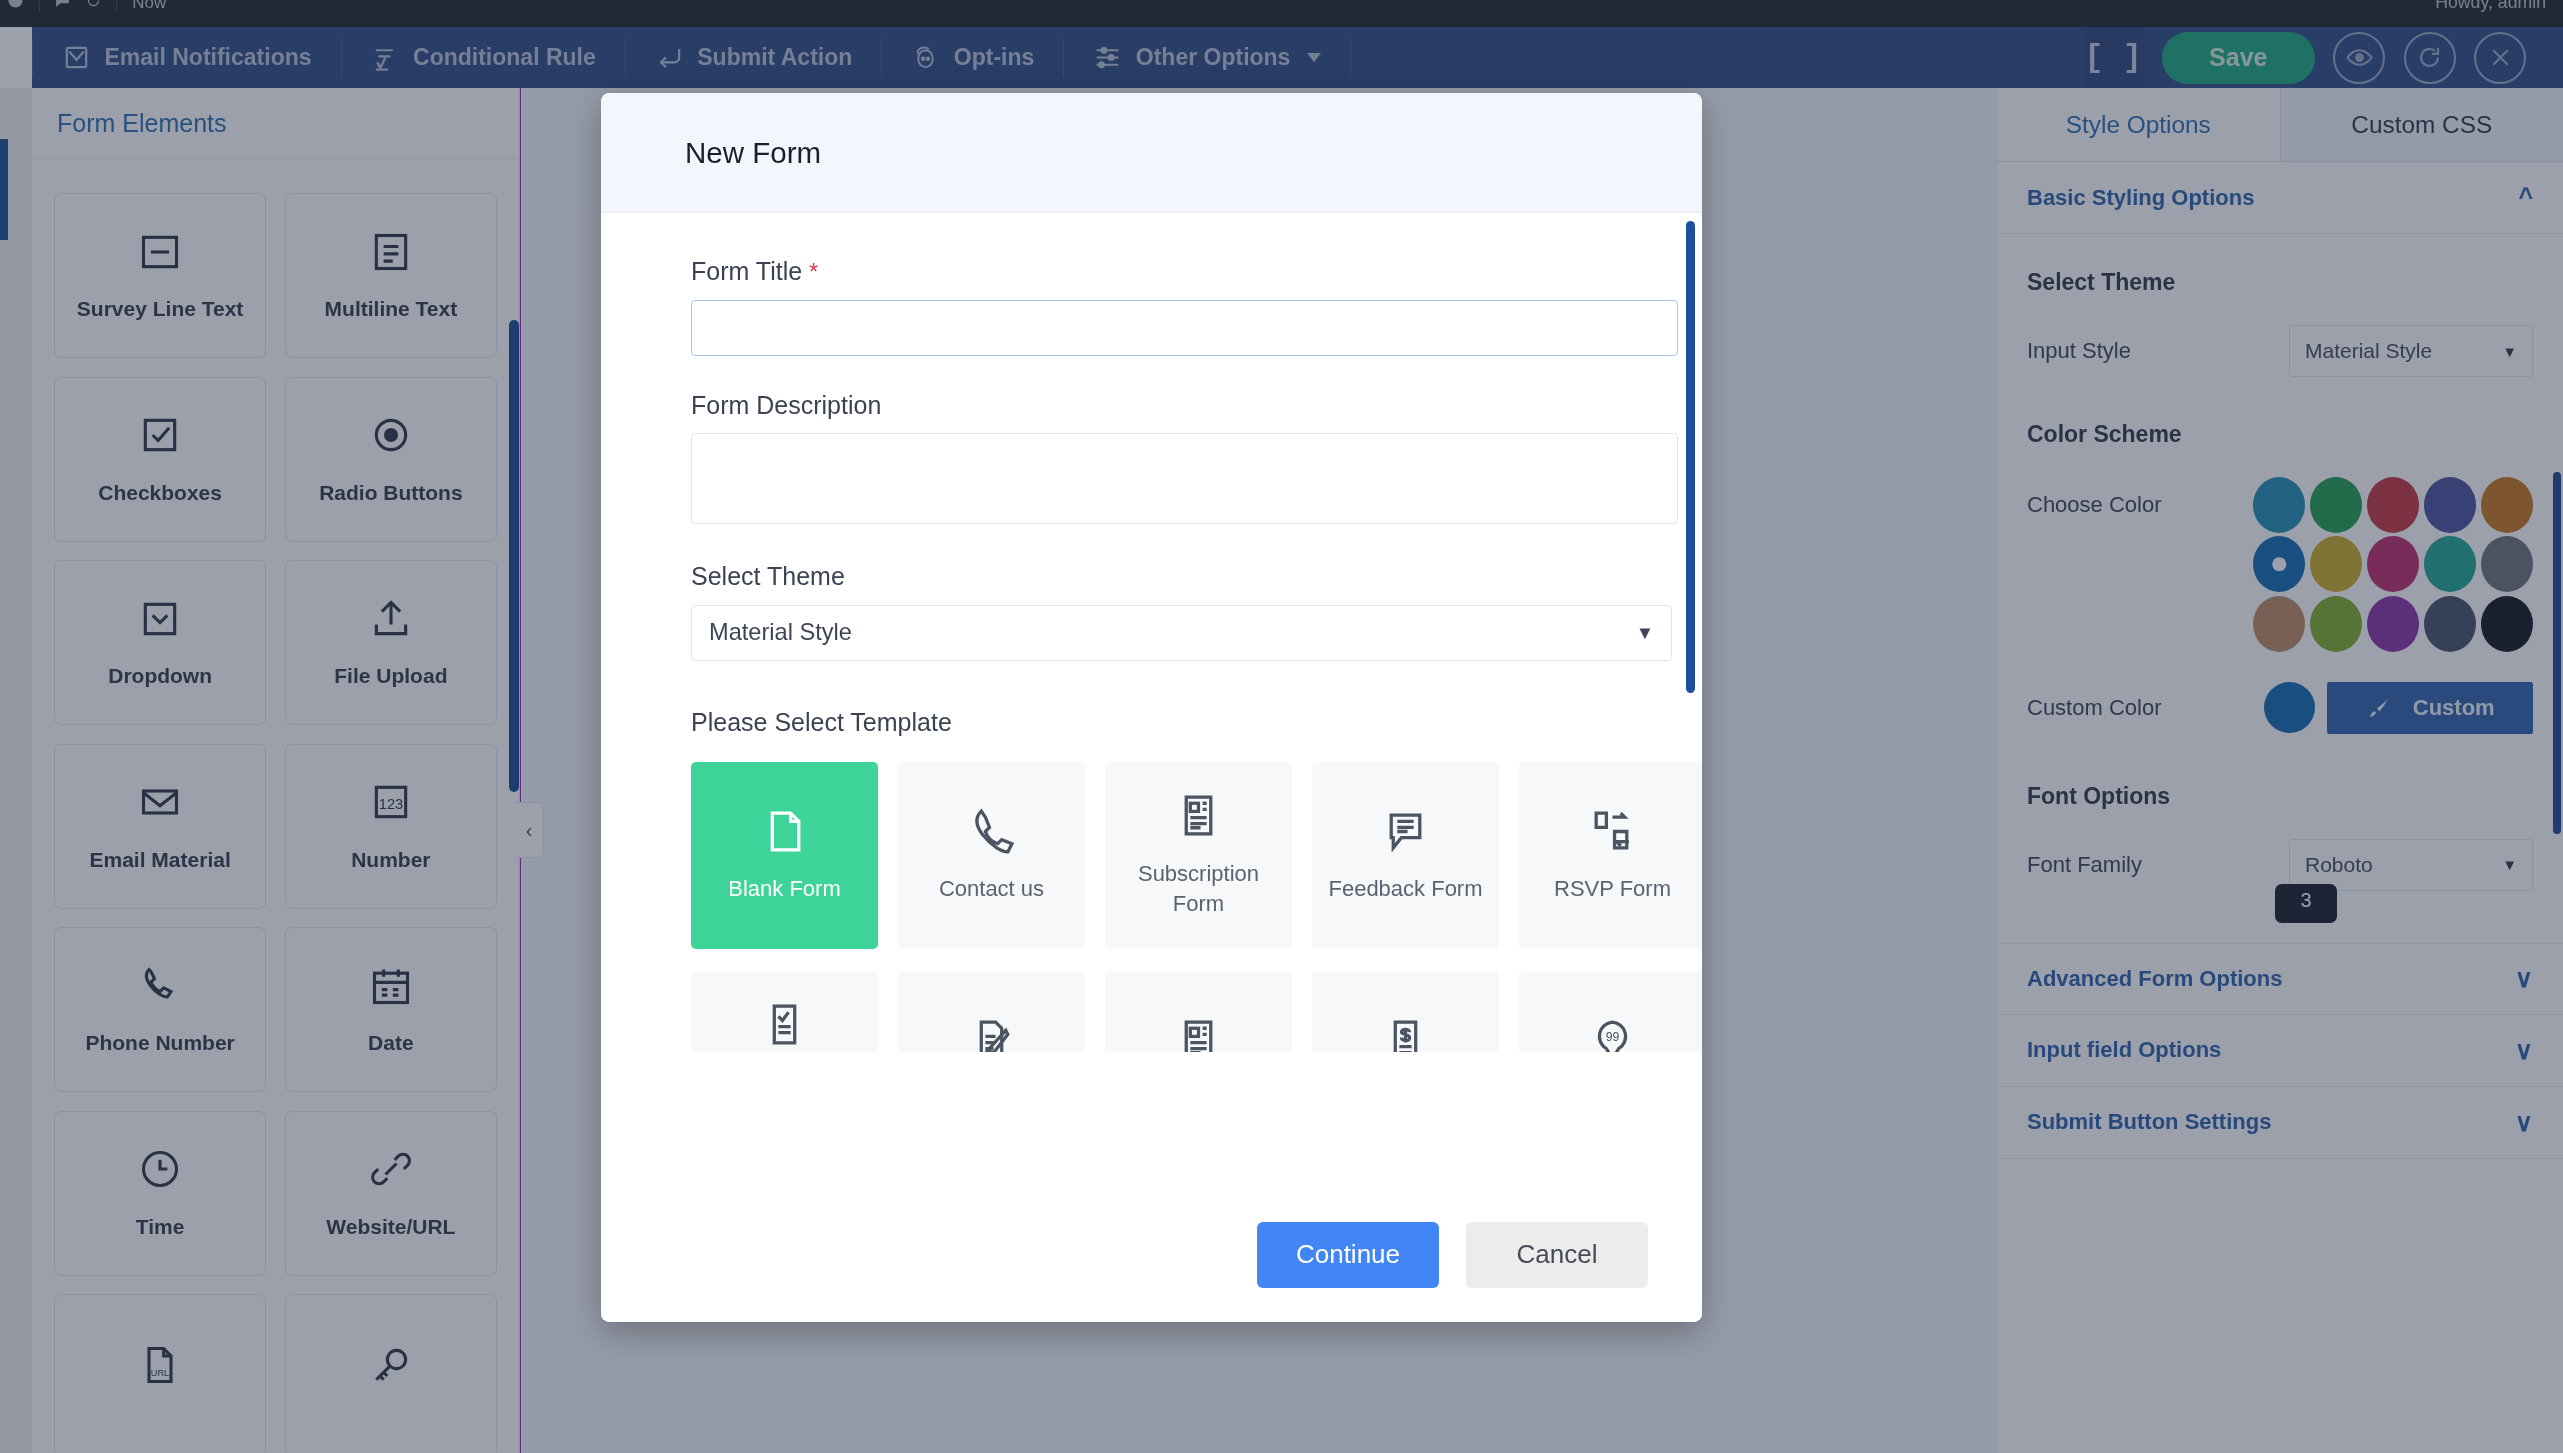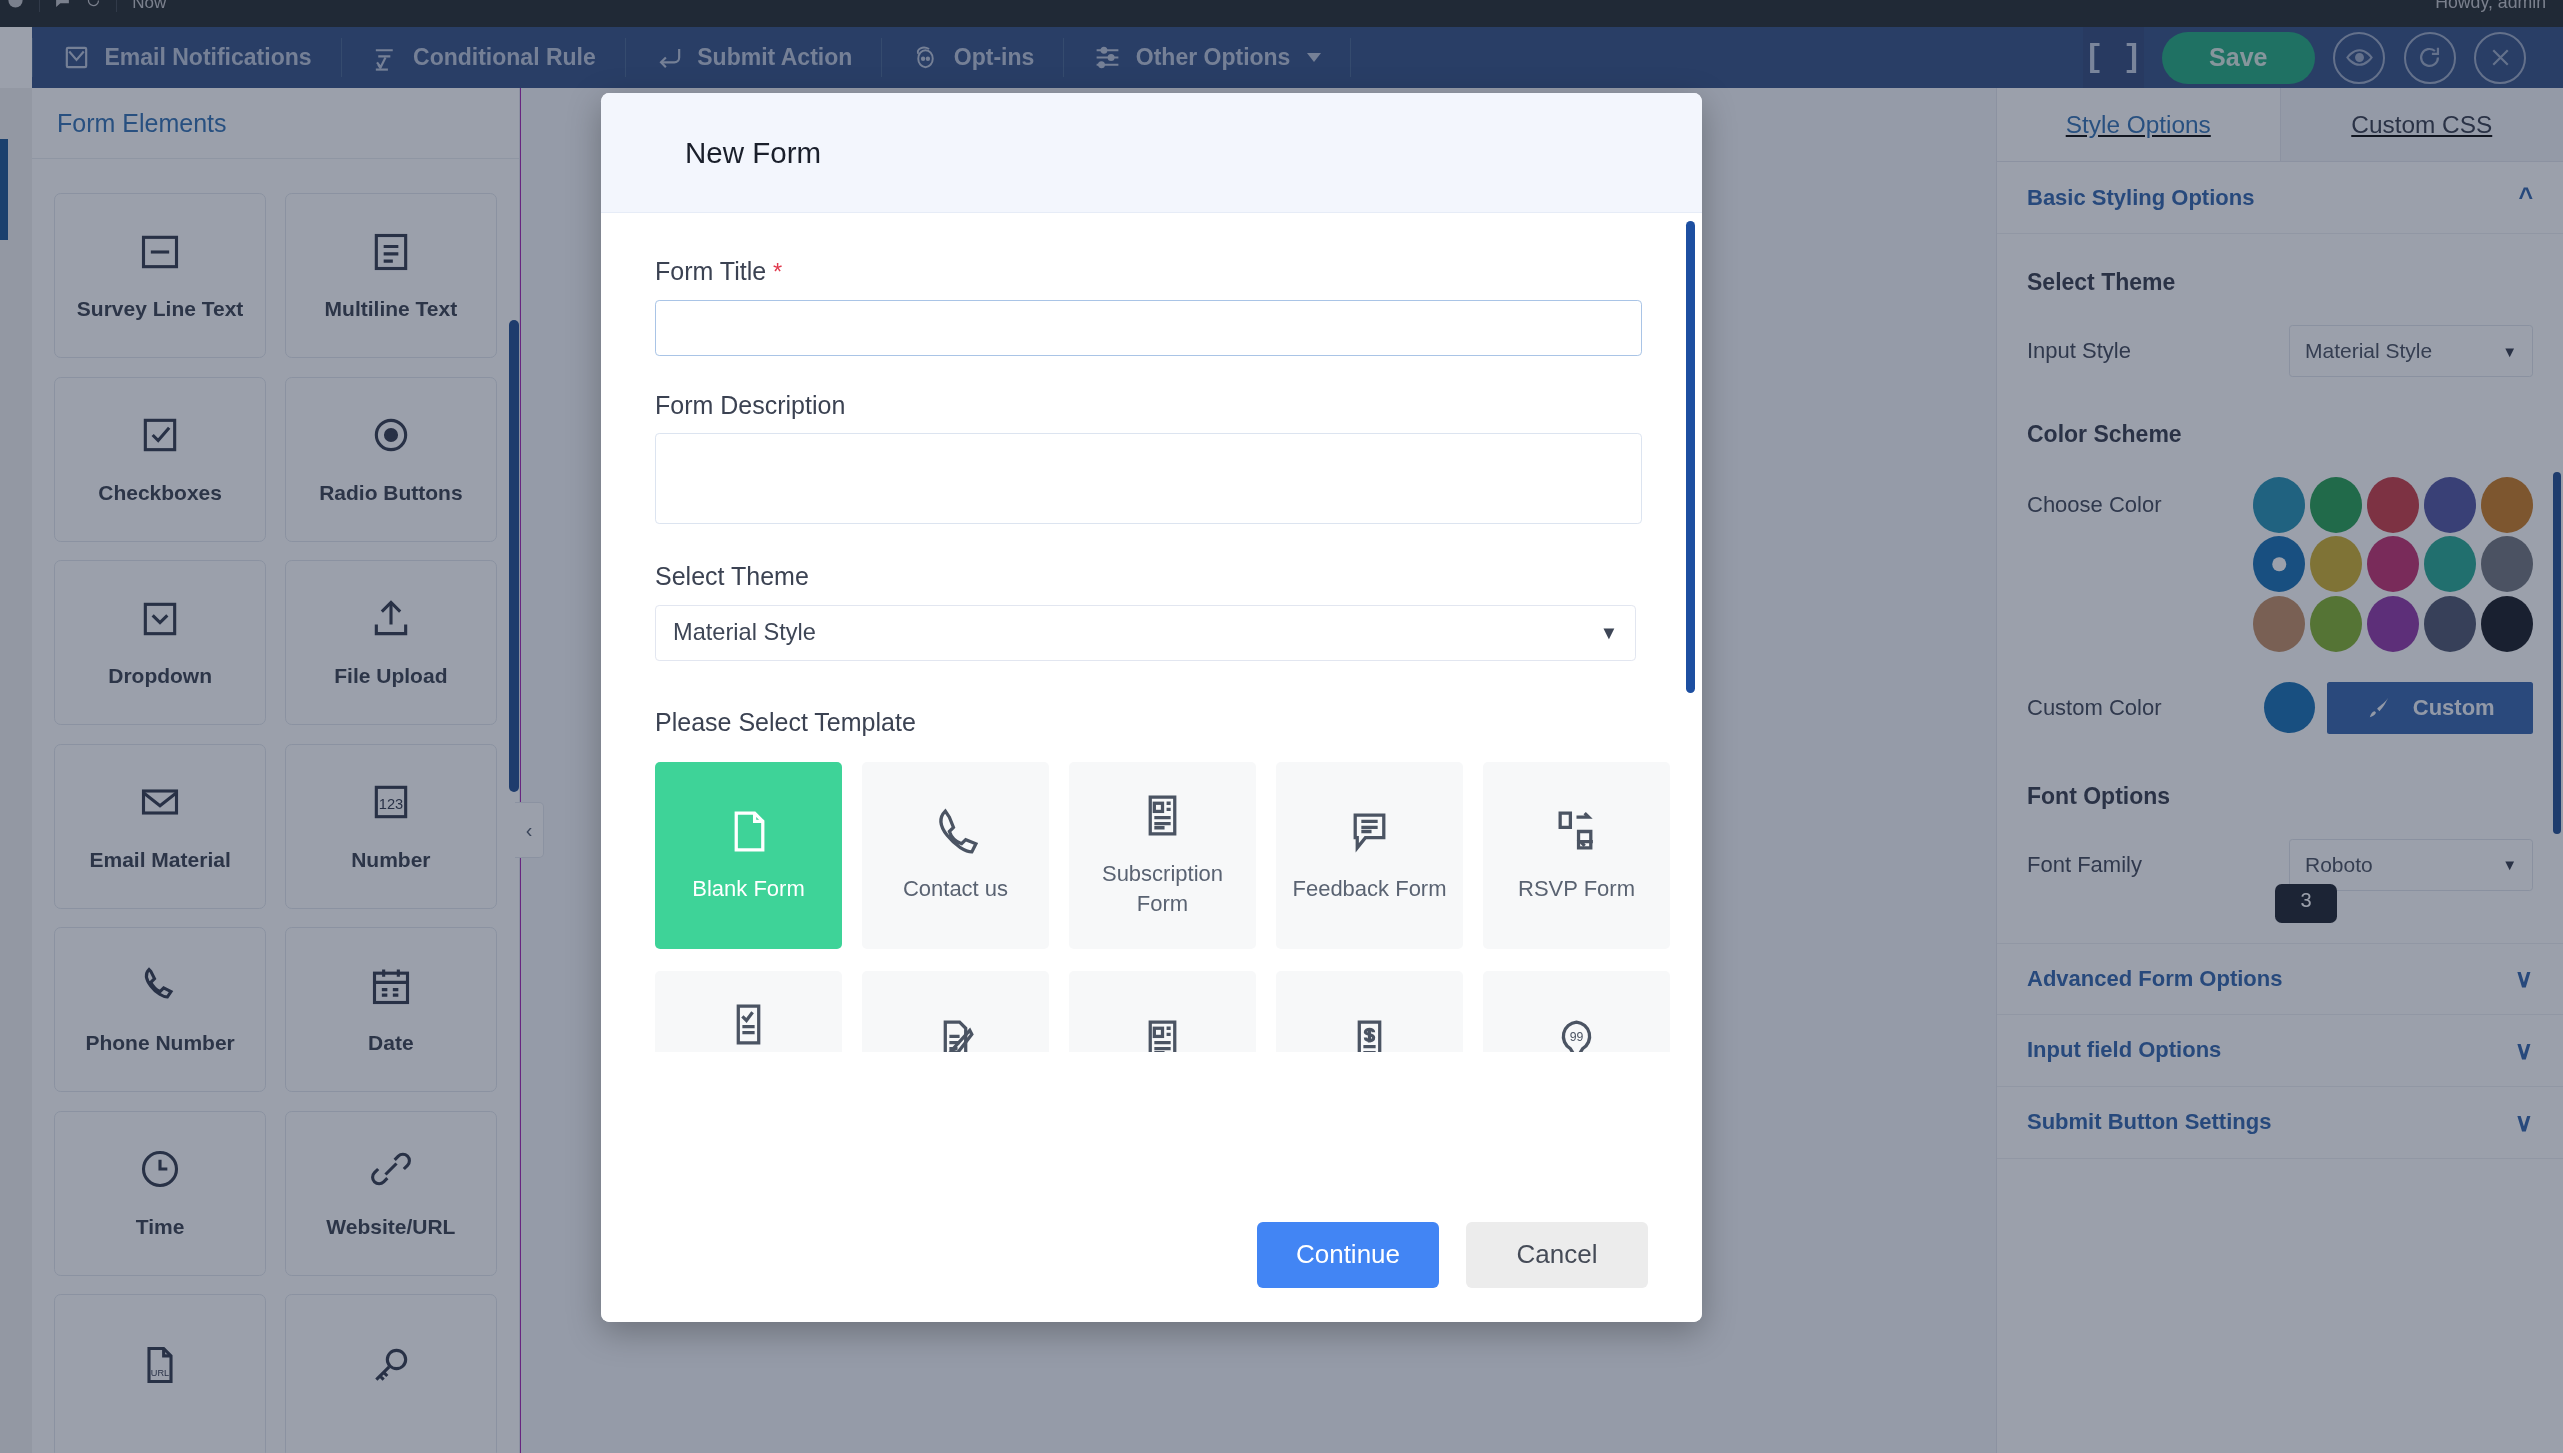--- a/index.html
+++ b/index.html
@@ -105,21 +105,21 @@
     position: absolute; top: 93px; left: 118px; width: 960px; height: 825px;
     background: #fff; border: 0.8px solid #e6e9ef; border-radius: 3.4px;
   }
   .canvas-strip { position: absolute; top: 0; left: 0; width: 960px; height: 62px; background: #fbfcfd; }
 
   
   .sidebar-right {
     position: absolute; top: 0; right: 0; width: 567px; height: 1366px;
     background: #fff; border-left: 0.8px solid #e3e6ec;
   }
-  .tabs { display: flex; height: 74px; border-bottom: 0.8px solid #e3e6ec; text-decoration: underline; }
+  .tabs { display: flex; height: 74px; border-bottom: 0.8px solid #e3e6ec; }
   .tab {
     flex: 1; display: flex; align-items: center; justify-content: center;
     font-size: 24.4px; color: #2b6cb0; background: #fff;
   }
   .tab.inactive { color: #2f3545; background: #f2f4f7; border-left: 0.8px solid #e3e6ec; text-align: right; }
   .acc-head {
     height: 72px; display: flex; align-items: center; justify-content: space-between;
     padding: 0 30px; color: #2a5fa8; font-size: 22px; font-weight: 700;
     border-bottom: 0.8px solid #eceff3;
   }
@@ -166,21 +166,21 @@
   .modal {
     position: absolute; top: 93px; left: 601px; width: 1101px; height: 1229px;
     background: #fff; border-radius: 8.4px; box-shadow: 0 10px 34px rgba(0,0,0,0.28);
     z-index: 60; display: flex; flex-direction: column;
   }
   .modal-head {
     height: 120px; background: #f3f6fd; border-radius: 8.4px 8.4px 0 0;
     display: flex; align-items: center; padding-left: 84px;
     font-size: 29.5px; color: #1a1f2b; border-bottom: 0.8px solid #e6ecf7;
   }
-  .modal-body { position: relative; flex: 1; padding: 44px 54px 0 54px; overflow: hidden; }
+  .modal-body { position: relative; flex: 1; padding: 44px 54px 0 54px; overflow: hidden; margin-left: 36px; }
   .fld-label { font-size: 25px; color: #3b4252; margin-bottom: 13.5px; }
   .req { color: #e13b4f; font-size: 23.6px; }
   .txt-input {
     width: 987px; height: 56px; border: 0.8px solid #a9c4e6; border-radius: 4.2px;
     background: #fff; outline: none; font-size: 23.6px; padding: 0 13.5px;
     font-family: "Liberation Sans", sans-serif;
   }
   .txt-area {
     width: 987px; height: 91px; border: 0.8px solid #dce4f0; border-radius: 4.2px;
     background: #fff; outline: none; resize: none; font-size: 23.6px; padding: 10px 13.5px;

